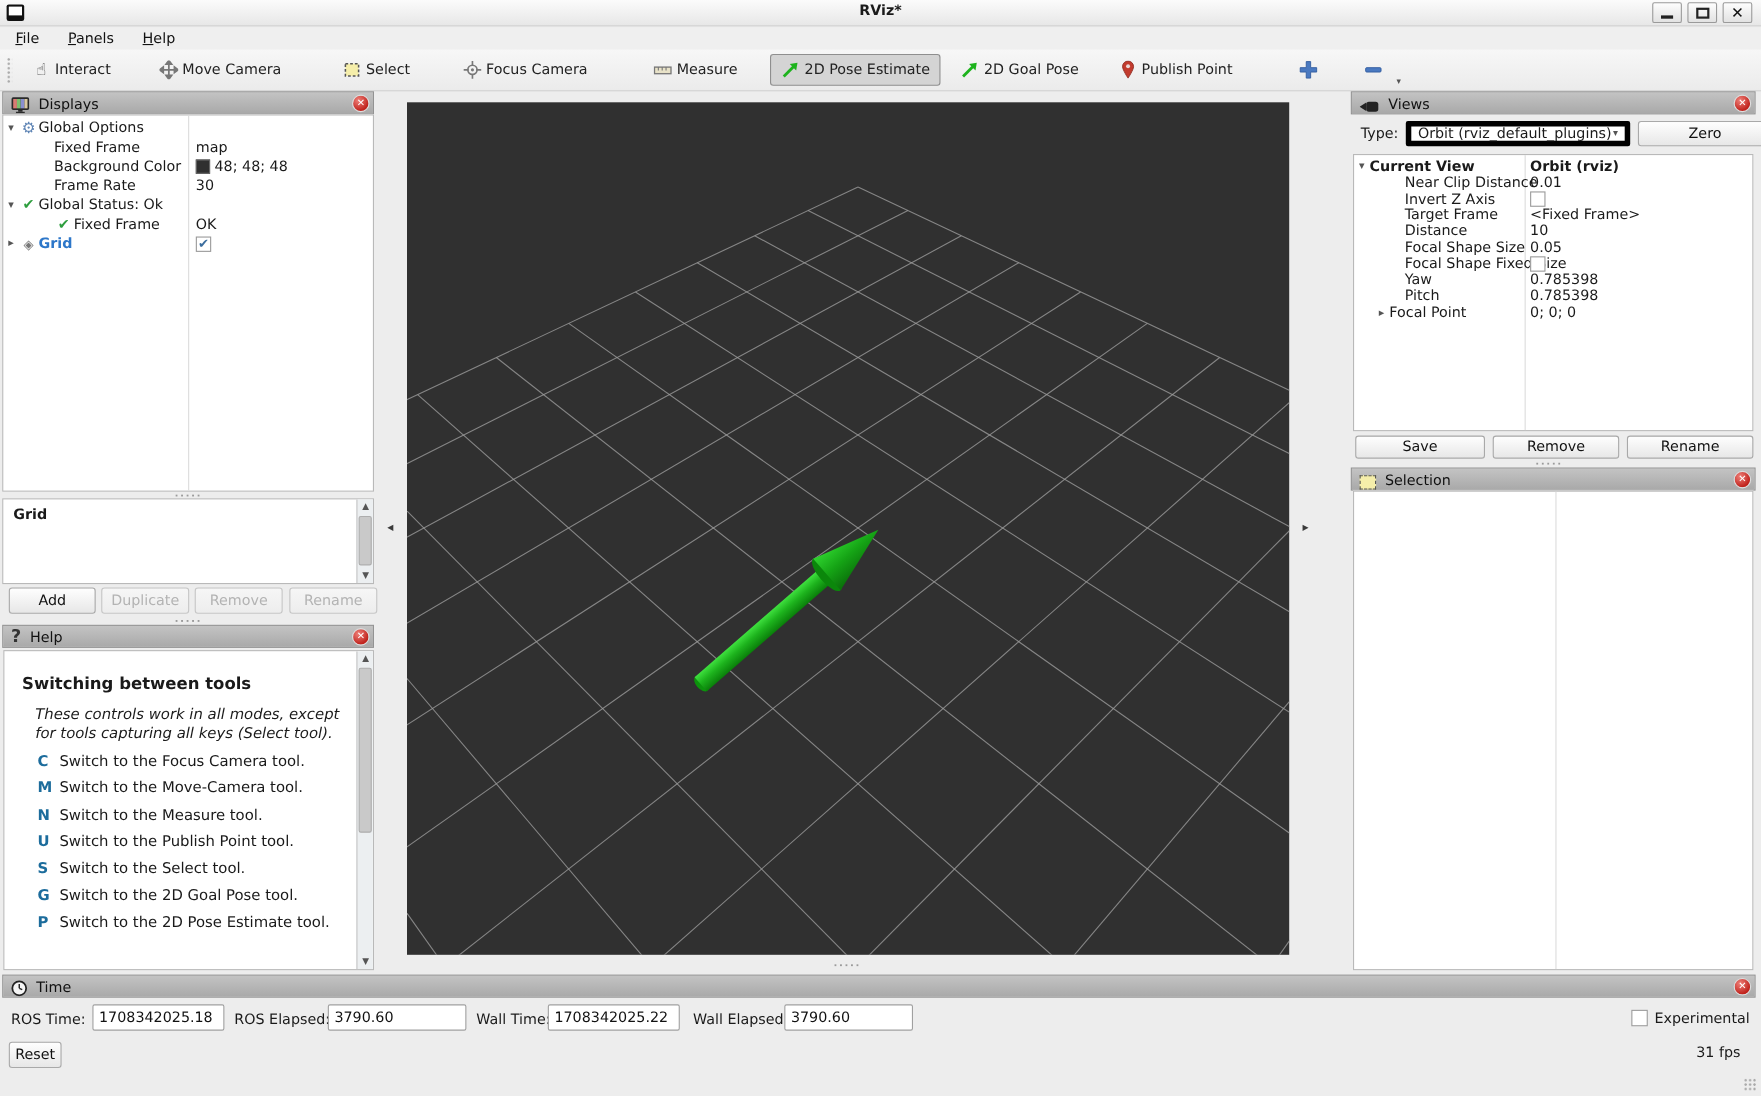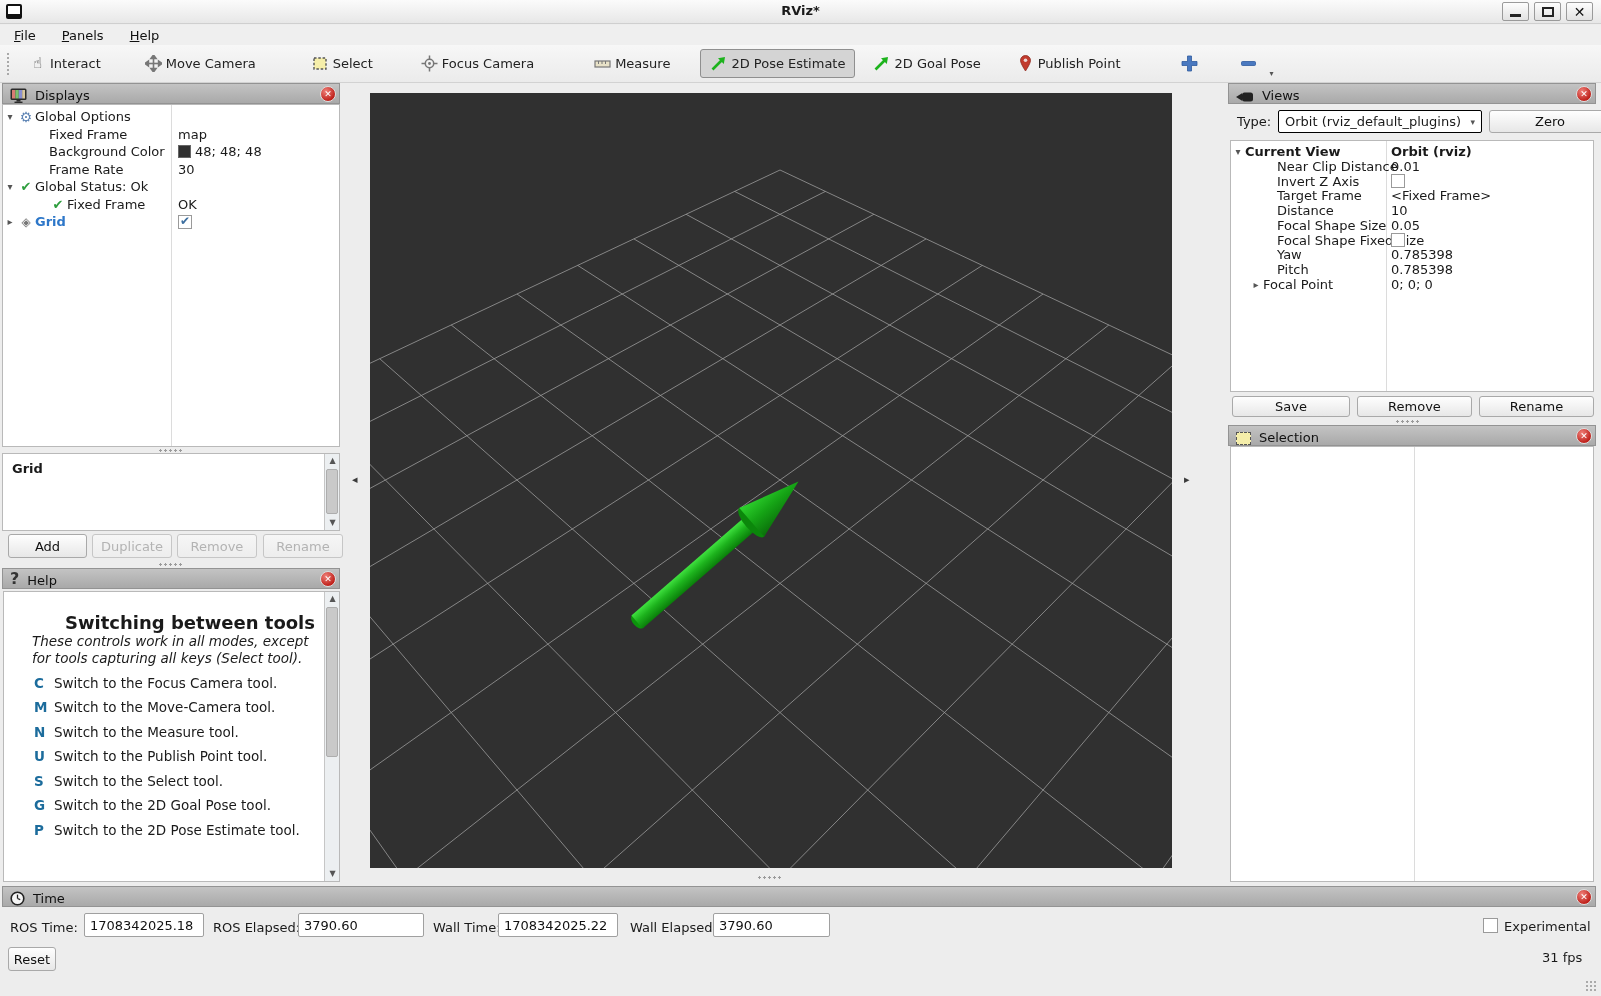--- a/index.html
+++ b/index.html
@@ -71,31 +71,31 @@
   .sarrow { position:absolute; left:0; width:15px; height:14px; font-size:8px; color:#555; text-align:center; line-height:14px; }
   .sthumb { position:absolute; left:1px; width:12px; background:#c9c9c9; border:1px solid #adadad; border-radius:2px; }
 
   .dots { position:absolute; width:26px; height:5px;
     background-image:radial-gradient(#9b9b9b 1px, transparent 1.2px); background-size:5px 5px; }
 
   
   #help-body { position:absolute; left:3px; top:591px; width:337px; height:291px; background:#fff; border:1px solid #b9b9b9; overflow:hidden; }
   #help-inner { padding:10px 24px 0 16px; }
   .h-title { font-size:19px; font-weight:bold; margin-bottom:14px; }
-  .h-sec { font-size:18px; font-weight:bold; margin:10px 0 0 0;text-align:right; }
+  .h-sec { font-size:15px; font-weight:bold; margin:10px 0 12px 0; }
   .h-note { font-style:italic; font-size:13.5px; margin:0 0 8px 12px; line-height:1.25; }
   .keyrow { display:flex; margin:0 0 8.5px 14px; font-size:13.5px; }
   .key { color:#1c6c9c; font-weight:bold; width:20px; flex:0 0 auto; }
 
   
   #viewport { position:absolute; left:370px; top:93px; width:802px; height:775px; background:#303030; }
   .collapser { position:absolute; width:10px; height:18px; color:#3a3a3a; font-size:11px; line-height:18px; }
 
   
-  .combo { position:absolute; height:23px; background:#fff; border:1px solid #000000; border-radius:2px;
+  .combo { position:absolute; height:23px; background:#fff; border:5px solid #000000; border-radius:2px;
     display:flex; align-items:center; padding:0 6px; font-size:13px; }
   .combo .carr { margin-left:auto; color:#555; font-size:9px; }
 
   
   .tlabeltxt { position:absolute; font-size:13px; top:920px; }
   .tinput { position:absolute; top:913px; height:24px; background:#fff; border:1px solid #a0a0a0; border-radius:2px;
     font-family:"DejaVu Sans", sans-serif; font-size:13px; padding:0 5px; color:#111; }
   #resize-grip { position:absolute; right:4px; bottom:4px; width:12px; height:12px;
     background-image:radial-gradient(#aaa 1px, transparent 1.2px); background-size:4px 4px; }
 </style>

